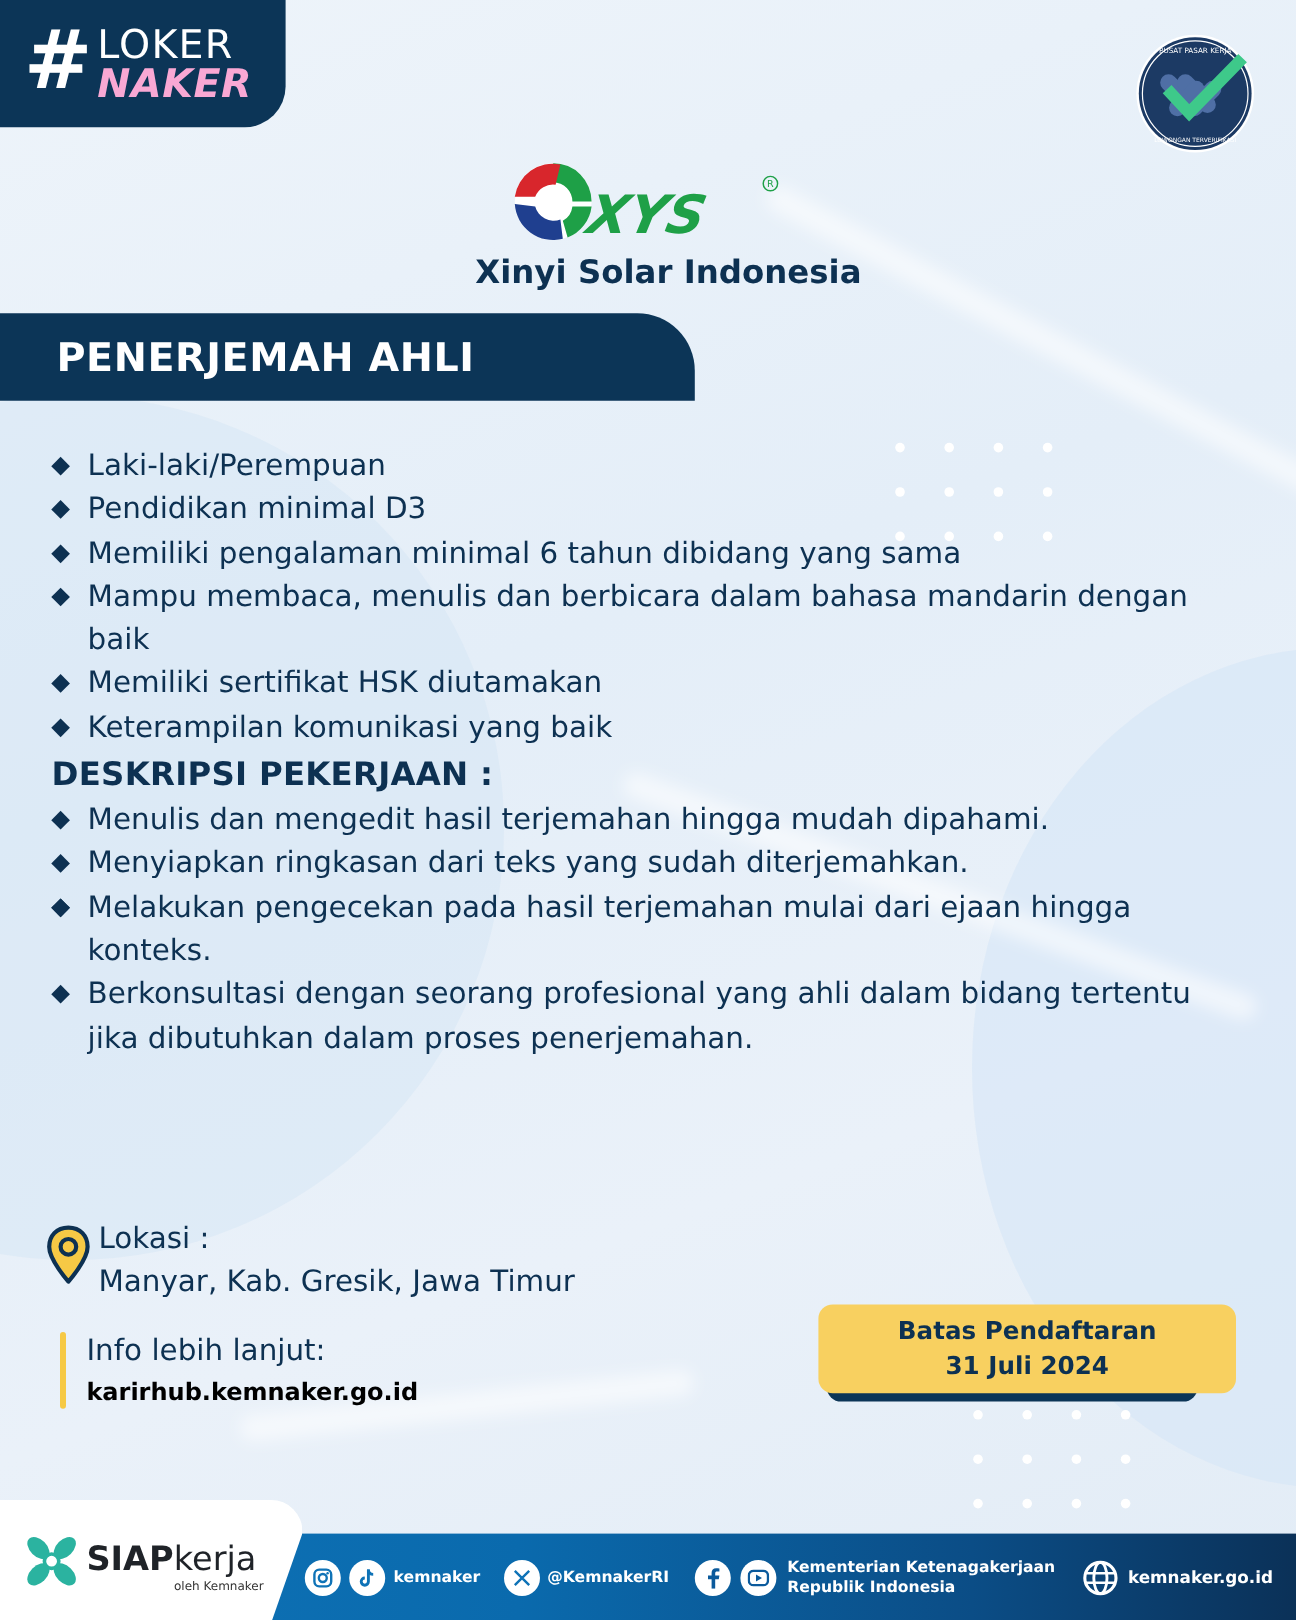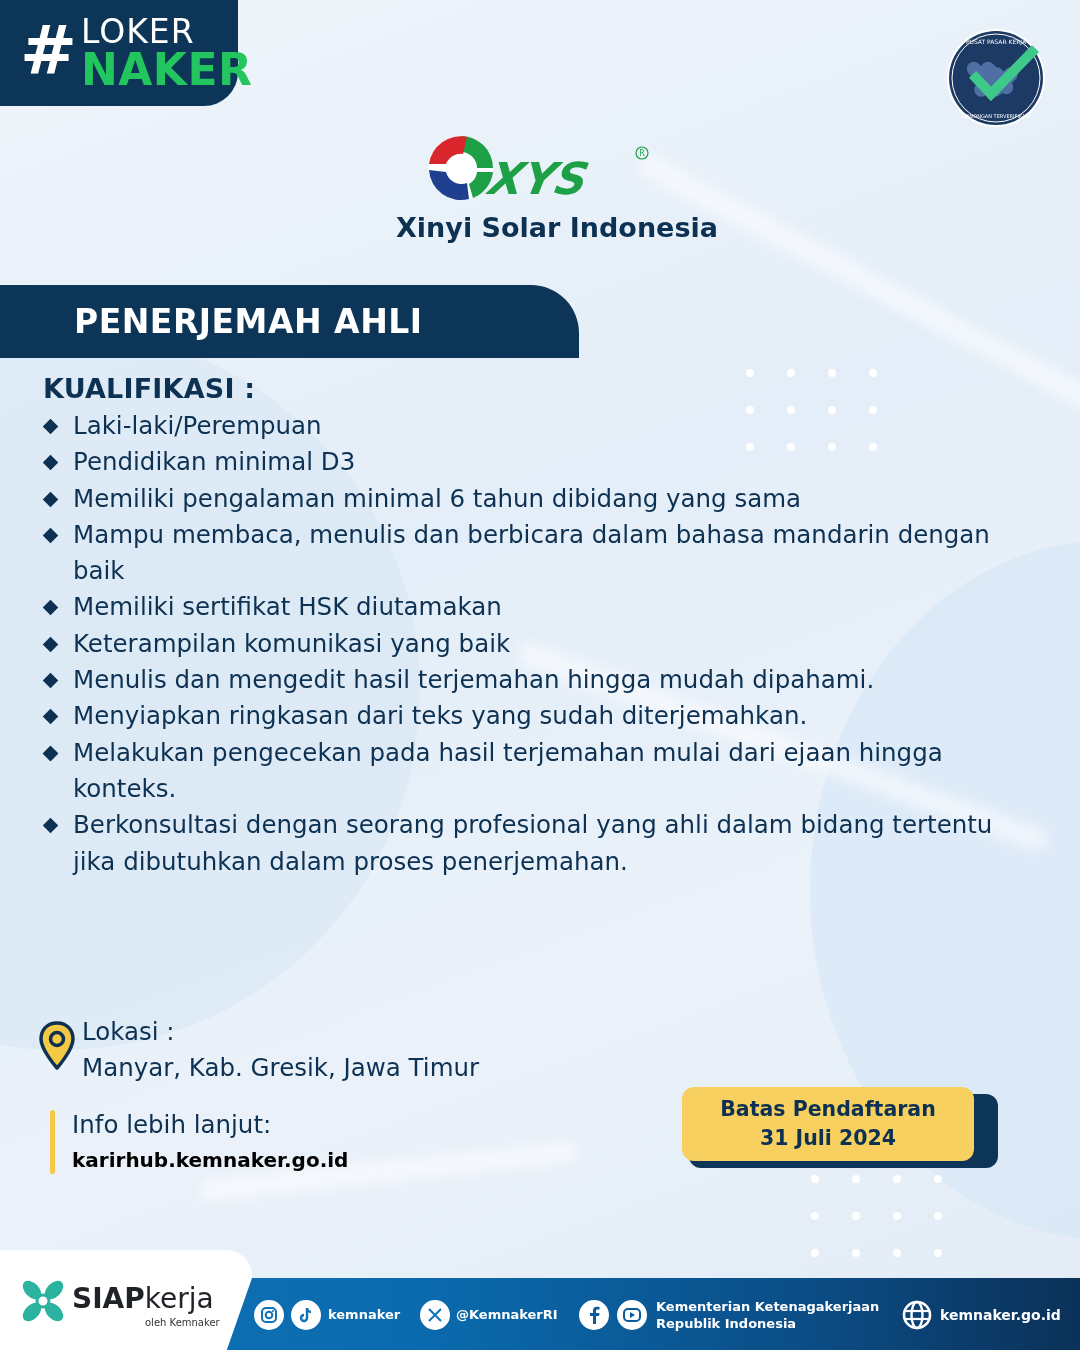--- a/index.html
+++ b/index.html
@@ -17,37 +17,37 @@
 
   
   .loker-badge {
     position: absolute; left: 0; top: 0; width: 238px; height: 106px;
     background: #0c3557; border-bottom-right-radius: 34px;
     display: flex; align-items: center; padding-left: 20px;
   }
   .loker-hash { font-family: "DejaVu Sans", sans-serif; font-size: 68px; font-weight: bold; color: #fff; line-height: 1; margin-right: 4px; margin-top: -4px; }
   .loker-words { display: flex; flex-direction: column; line-height: 1; }
   .loker-l1 { color: #fff; font-size: 33px; font-weight: normal; letter-spacing: 1px; }
-  .loker-l2 { color: #22c55e; font-size: 44px; font-weight: bold; letter-spacing: 0.5px; }
+  .loker-l2 { color: #f9a8d4; font-size: 33px; font-weight: bold; letter-spacing: 0.5px; font-style: italic; }
 
   
   .seal { position: absolute; left: 946px; top: 28px; width: 100px; height: 100px; }
 
   
   .company-logo { position: absolute; left: 428px; top: 134px; width: 230px; height: 70px; }
   .company-name {
     position: absolute; left: 17px; top: 212px; width: 1080px; text-align: center;
     font-size: 27px; font-weight: bold; color: #0d3152;
   }
 
   
   .title-banner {
-    position: absolute; left: 0; top: 285px; width: 579px; height: 73px;
+    position: absolute; left: 0; top: 261px; width: 579px; height: 73px;
     background: #0c3557; border-top-right-radius: 48px;
-    display: flex; align-items: center; padding-left: 74px;
+    display: flex; align-items: center; padding-left: 47px;
   }
   .title-text { color: #fff; font-size: 33px; font-weight: bold; letter-spacing: 0.5px; }
 
   
   .dots { position: absolute; display: grid; grid-template-columns: repeat(4, 8px); grid-template-rows: repeat(3, 8px); column-gap: 33px; row-gap: 29px; }
   .dot { width: 8px; height: 8px; border-radius: 50%; background: #ffffff; }
 
   
   .content { position: absolute; left: 43px; top: 370px; width: 950px; }
   .section-heading { font-size: 27px; font-weight: bold; color: #0d3152; line-height: 38px; letter-spacing: 0.2px; }
@@ -66,21 +66,21 @@
   .loc-value { position: absolute; left: 82px; top: 1050px; font-size: 24.5px; color: #0d3152; line-height: 36px; }
 
   
   .info-bar { position: absolute; left: 50px; top: 1110px; width: 5px; height: 64px; background: #f6c945; border-radius: 3px; }
   .info-label { position: absolute; left: 72px; top: 1107px; font-size: 24.5px; color: #0d3152; line-height: 36px; }
   .info-link { position: absolute; left: 72px; top: 1142px; font-size: 20px; font-weight: bold; color: #000000; line-height: 36px; }
 
   
   .deadline-shadow { position: absolute; left: 689px; top: 1094px; width: 309px; height: 74px; background: #0c3557; border-radius: 12px; }
   .deadline-box {
-    position: absolute; left: 682px; top: 1087px; width: 292px; height: 74px;
+    position: absolute; left: 682px; top: 1087px; width: 348px; height: 74px;
     background: #f8d060; border-radius: 12px; text-align: center;
     display: flex; flex-direction: column; justify-content: center;
   }
   .deadline-l1, .deadline-l2 { font-size: 20.5px; font-weight: bold; color: #0d3152; line-height: 29px; }
 
   
   .footer-bar {
     position: absolute; left: 0; top: 1278px; width: 1080px; height: 72px;
     background: linear-gradient(90deg, #0f73b7 0%, #0a6aad 40%, #0b4d86 75%, #0b3158 100%);
   }
@@ -170,29 +170,29 @@
     <i class="dot"></i>
     <i class="dot"></i>
     <i class="dot"></i>
   <i class="dot"></i>
     <i class="dot"></i>
     <i class="dot"></i>
     <i class="dot"></i>
 </div>
 
 <div class="content">
-  <div class="section-heading">KUALIFIKASI :</div>
   <ul class="list">
     <li><span class="bullet"></span><span>Laki-laki/Perempuan</span></li>
     <li><span class="bullet"></span><span>Pendidikan minimal D3</span></li>
     <li><span class="bullet"></span><span>Memiliki pengalaman minimal 6 tahun dibidang yang sama</span></li>
     <li><span class="bullet"></span><span>Mampu membaca, menulis dan berbicara dalam bahasa mandarin dengan baik</span></li>
     <li><span class="bullet"></span><span>Memiliki sertifikat HSK diutamakan</span></li>
     <li><span class="bullet"></span><span>Keterampilan komunikasi yang baik</span></li>
   </ul>
+  <div class="section-heading heading-2">DESKRIPSI PEKERJAAN :</div>
   <ul class="list">
     <li><span class="bullet"></span><span>Menulis dan mengedit hasil terjemahan hingga mudah dipahami.</span></li>
     <li><span class="bullet"></span><span>Menyiapkan ringkasan dari teks yang sudah diterjemahkan.</span></li>
     <li><span class="bullet"></span></li>
     <li><span class="bullet"></span><span>Melakukan pengecekan pada hasil terjemahan mulai dari ejaan hingga konteks.</span></li>
     <li><span class="bullet"></span><span>Berkonsultasi dengan seorang profesional yang ahli dalam bidang tertentu jika dibutuhkan dalam proses penerjemahan.</span></li>
   </ul>
 </div>
 
 <svg class="loc-icon" viewBox="0 0 38 52">

